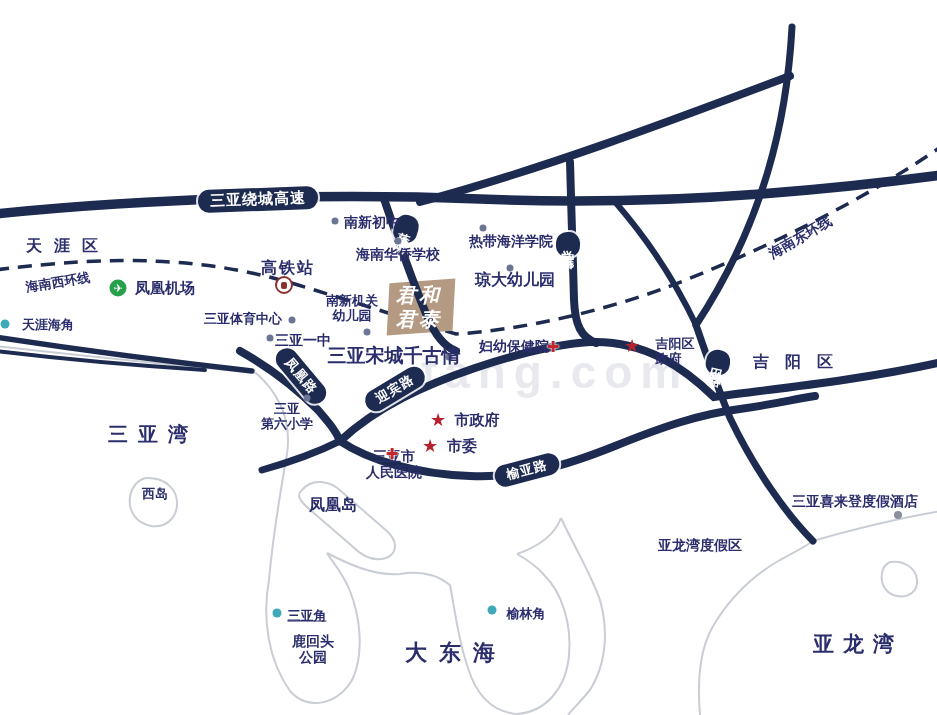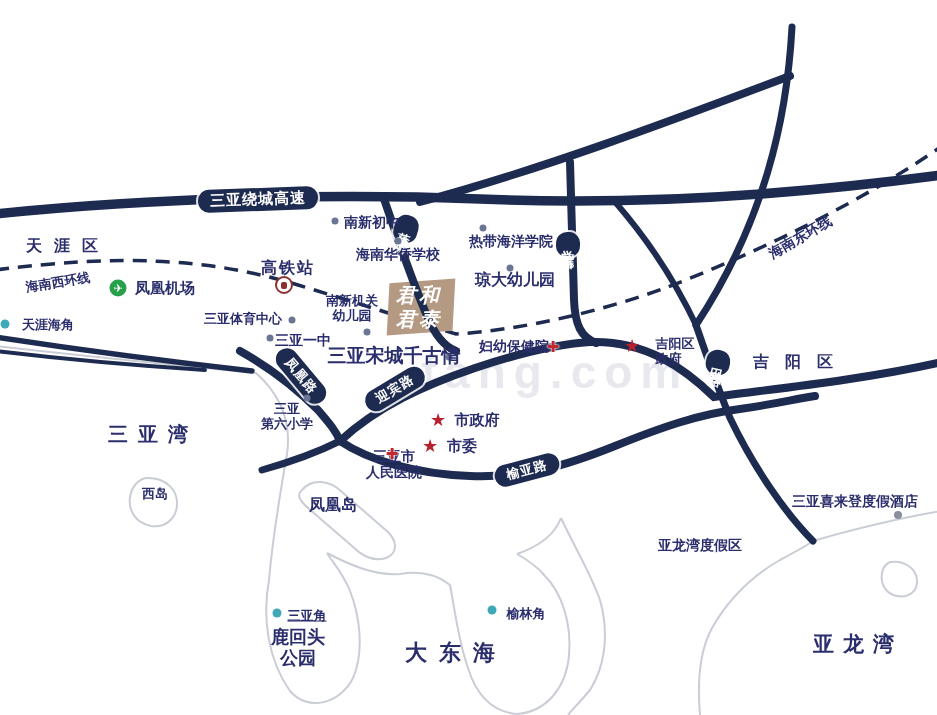--- a/index.html
+++ b/index.html
@@ -143,21 +143,21 @@
     <div>三亚</div>
     <div>第六小学</div>
   </div>
   <div class="lb two" style="left:394px;top:432px;font-size:14px;margin-top:32px;">
     <div>三亚市</div>
     <div>人民医院</div>
   </div>
   <div class="cross" style="left:392px;top:453px;">✚</div>
   <div class="lb" style="left:855px;top:501px;font-size:14px;">三亚喜来登度假酒店</div>
   <div class="lb" style="left:700px;top:545px;font-size:14px;">亚龙湾度假区</div>
-  <div class="lb two" style="left:298px;top:649px;font-size:18px;font-family:Liberation Mono, monospace;">
+  <div class="lb two" style="left:313px;top:649px;font-size:14px;">
     <div>鹿回头</div>
     <div>公园</div>
   </div>
 
   <div class="star" style="left:632px;top:346px;">★</div>
   <div class="lb two" style="left:675px;top:352px;font-size:13px;text-align:left;">
     <div>吉阳区</div>
     <div>政府</div>
   </div>
   <div class="star" style="left:438px;top:420px;">★</div>

